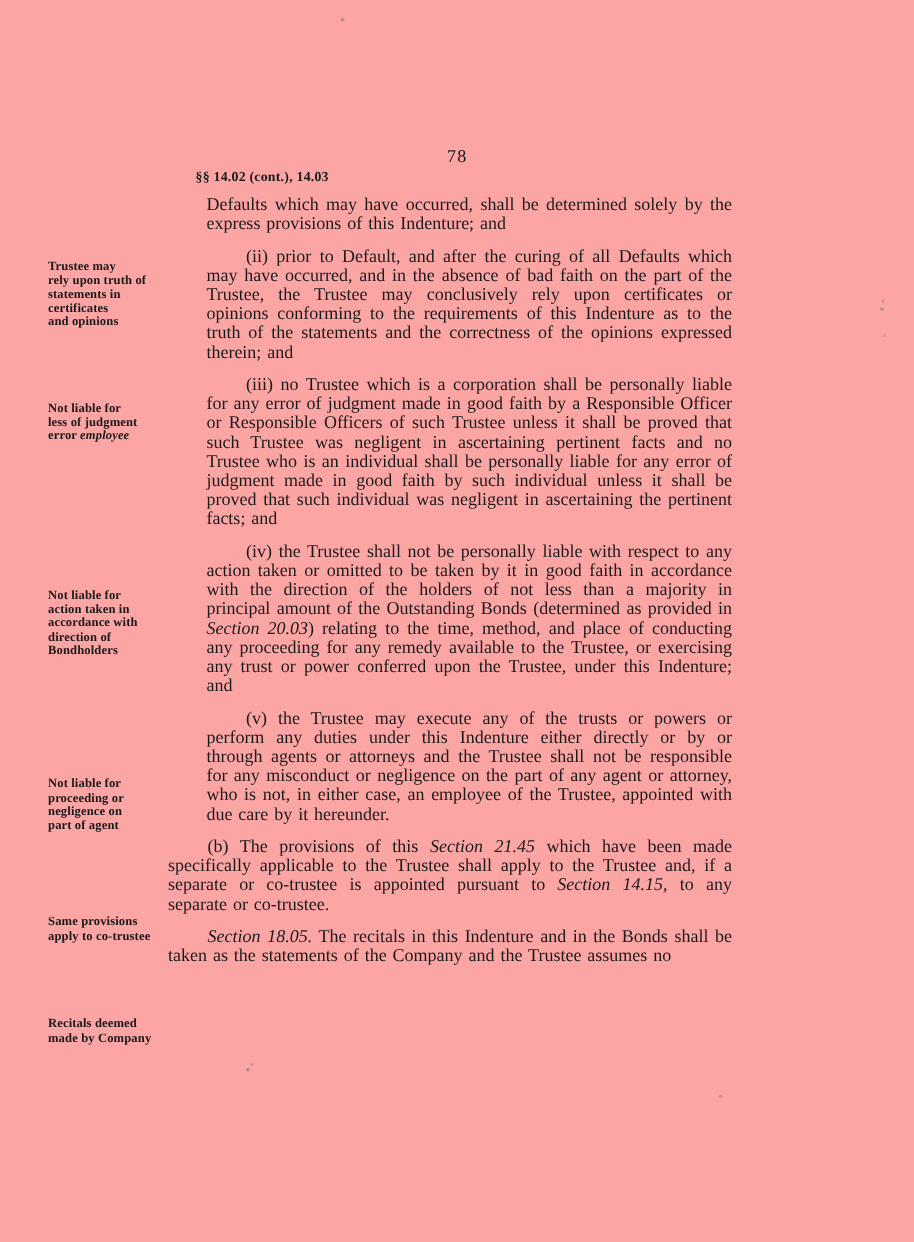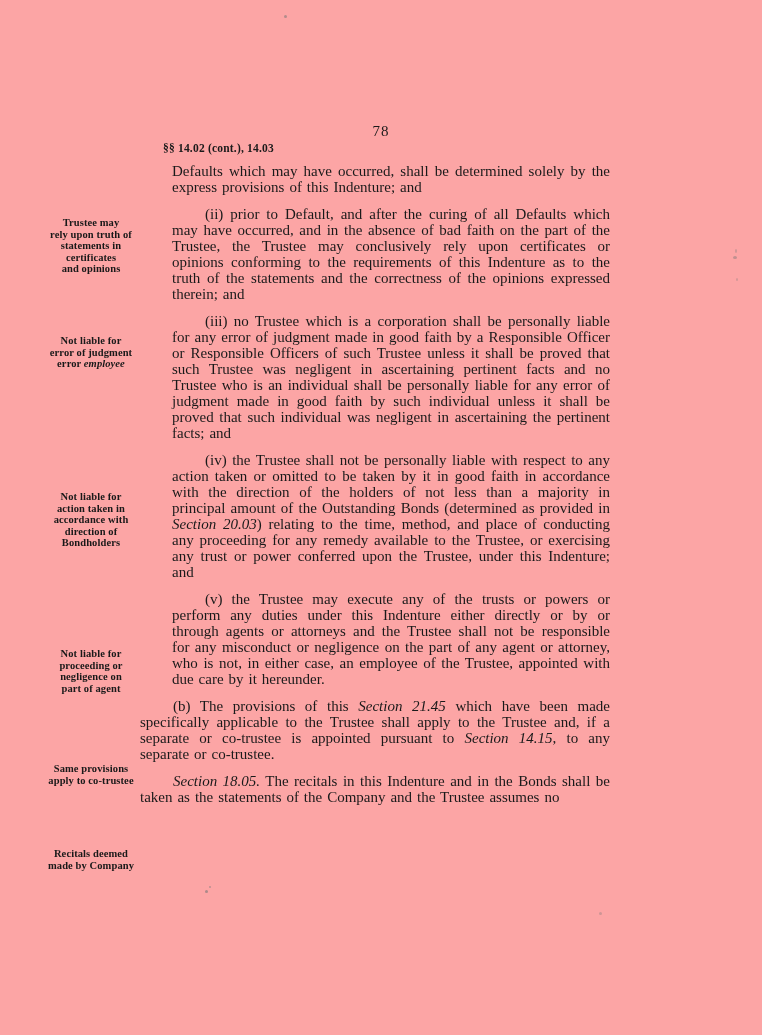--- a/index.html
+++ b/index.html
@@ -36,21 +36,20 @@
   }
   .margin-note {
     position: absolute;
     left: 40px;
     width: 102px;
     font-size: 10.5px;
     font-weight: bold;
     line-height: 11.6px;
     letter-spacing: 0.1px;
     color: #191919;
-    text-align: center;
   }
   .body-col {
     position: absolute;
     top: 163px;
     left: 140px;
     width: 470px;
     font-size: 15px;
     line-height: 16px;
     text-align: justify;
     word-spacing: 1.2px;
@@ -73,21 +72,21 @@
   <div class="margin-note" style="top:217px">
     <div>Trustee may</div>
     <div>rely upon truth of</div>
     <div>statements in</div>
     <div>certificates</div>
     <div>and opinions</div>
   </div>
 
   <div class="margin-note" style="top:335px">
     <div>Not liable for</div>
-    <div>error of judgment</div>
+    <div>less of judgment</div>
     <div><span>error </span><i>employee</i></div>
   </div>
 
   <div class="margin-note" style="top:491px">
     <div>Not liable for</div>
     <div>action taken in</div>
     <div>accordance with</div>
     <div>direction of</div>
     <div>Bondholders</div>
   </div>

